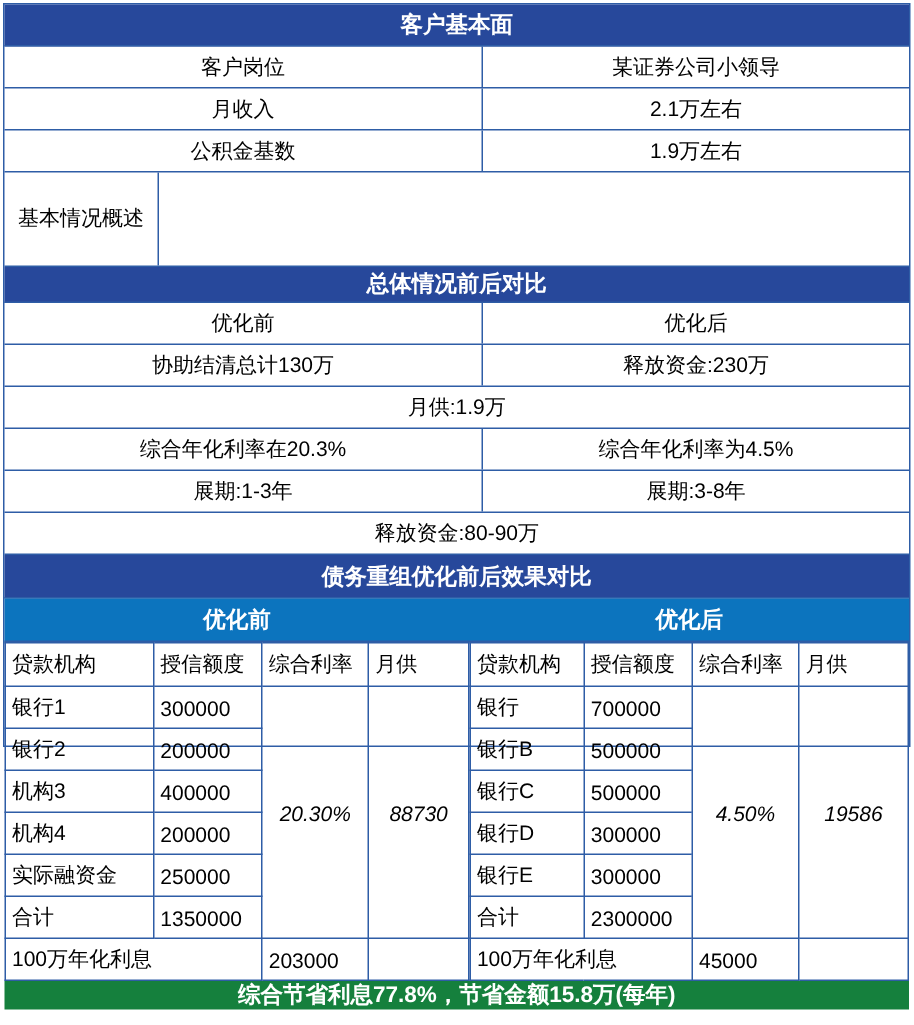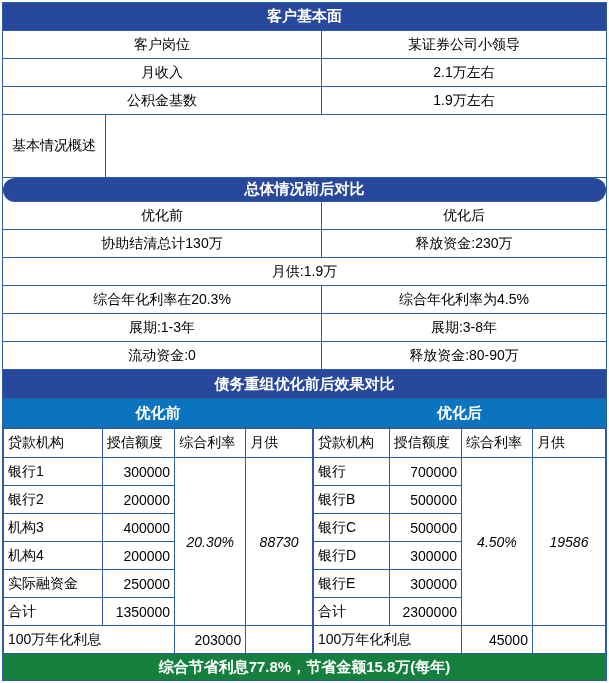--- a/index.html
+++ b/index.html
@@ -3,30 +3,30 @@
 <meta charset="utf-8">
 <style>
   * { margin:0; padding:0; box-sizing:border-box; }
   html,body { background:#ffffff; }
   body {
     width:609px; height:683px; overflow:hidden;
     font-family:"Liberation Sans", sans-serif;
     font-size:14px; color:#000;
   }
   .sheet {
-    position:absolute; left:2px; top:2px; width:605px; height:679px;
+    position:absolute; left:2px; top:2px; width:605px; height:496px;
     border:1px solid #2E5DA6;
     display:flex; flex-direction:column; background:#fff;
   }
   .sec-hdr {
     background:#27489B; color:#fff; font-weight:bold; font-size:15px;
     display:flex; align-items:center; justify-content:center;
     border-bottom:1px solid #2E5DA6; flex:0 0 auto;
   }
-  .h28 { height:28px; } .h24 { height:24px;border-radius:12px; } .h29 { height:29px; }
+  .h28 { height:28px; } .h24 { height:24px; } .h29 { height:29px; }
   .duo { display:flex; border-bottom:1px solid #2E5DA6; height:28px; flex:0 0 auto; }
   .duo .cell { display:flex; align-items:center; justify-content:center; overflow:hidden; }
   .duo .left { width:52.9%; border-right:1px solid #2E5DA6; }
   .duo .right { flex:1; }
   .ov { display:flex; border-bottom:1px solid #2E5DA6; height:63px; flex:0 0 auto; }
   .ov-label { width:103px; border-right:1px solid #2E5DA6; display:flex; align-items:center; justify-content:center; }
   .ov-text { flex:1; padding:1px 3px; white-space:pre-wrap; line-height:20px; overflow:hidden; }
   .subbar {
     height:29px; background:#0C74BE; border-bottom:1px solid #2E5DA6;
     display:flex; align-items:center; color:#fff; font-weight:bold; font-size:15px; flex:0 0 auto;
@@ -36,21 +36,21 @@
   .tables { display:flex; flex:0 0 auto; }
   table.tbl { border-collapse:collapse; table-layout:fixed; }
   table.tbl-l { width:51.4%; }
   table.tbl-r { width:48.6%; }
   table.tbl td {
     border:1px solid #2E5DA6; height:28px; padding:0 4px; overflow:hidden;
     white-space:nowrap;
   }
   table.tbl tr.colhdr td { height:29px; text-align:left; }
   td.org { text-align:left; }
-  td.num { text-align:right; padding-right:6px; }
+  td.num { padding-right:6px; }
   td.mid { text-align:center; vertical-align:middle;font-style:italic; }
   .footer {
     flex:1; background:#15803d; color:#fff; font-weight:bold; font-size:15px;
     display:flex; align-items:center; justify-content:center;
   }
 </style>
 </head>
 <body>
 
 <div class="sheet">
@@ -89,21 +89,20 @@
   </div>
   <div class="duo">
     <div class="cell left">综合年化利率在20.3%</div>
     <div class="cell right">综合年化利率为4.5%</div>
   </div>
   <div class="duo">
     <div class="cell left">展期:1-3年</div>
     <div class="cell right">展期:3-8年</div>
   </div>
   <div class="duo">
-    <div class="cell left">流动资金:0</div>
     <div class="cell right">释放资金:80-90万</div>
   </div>
 
   <div class="sec-hdr h29">债务重组优化前后效果对比</div>
 
   <div class="subbar">
     <div class="half-l">优化前</div>
     <div class="half-r">优化后</div>
   </div>
 

